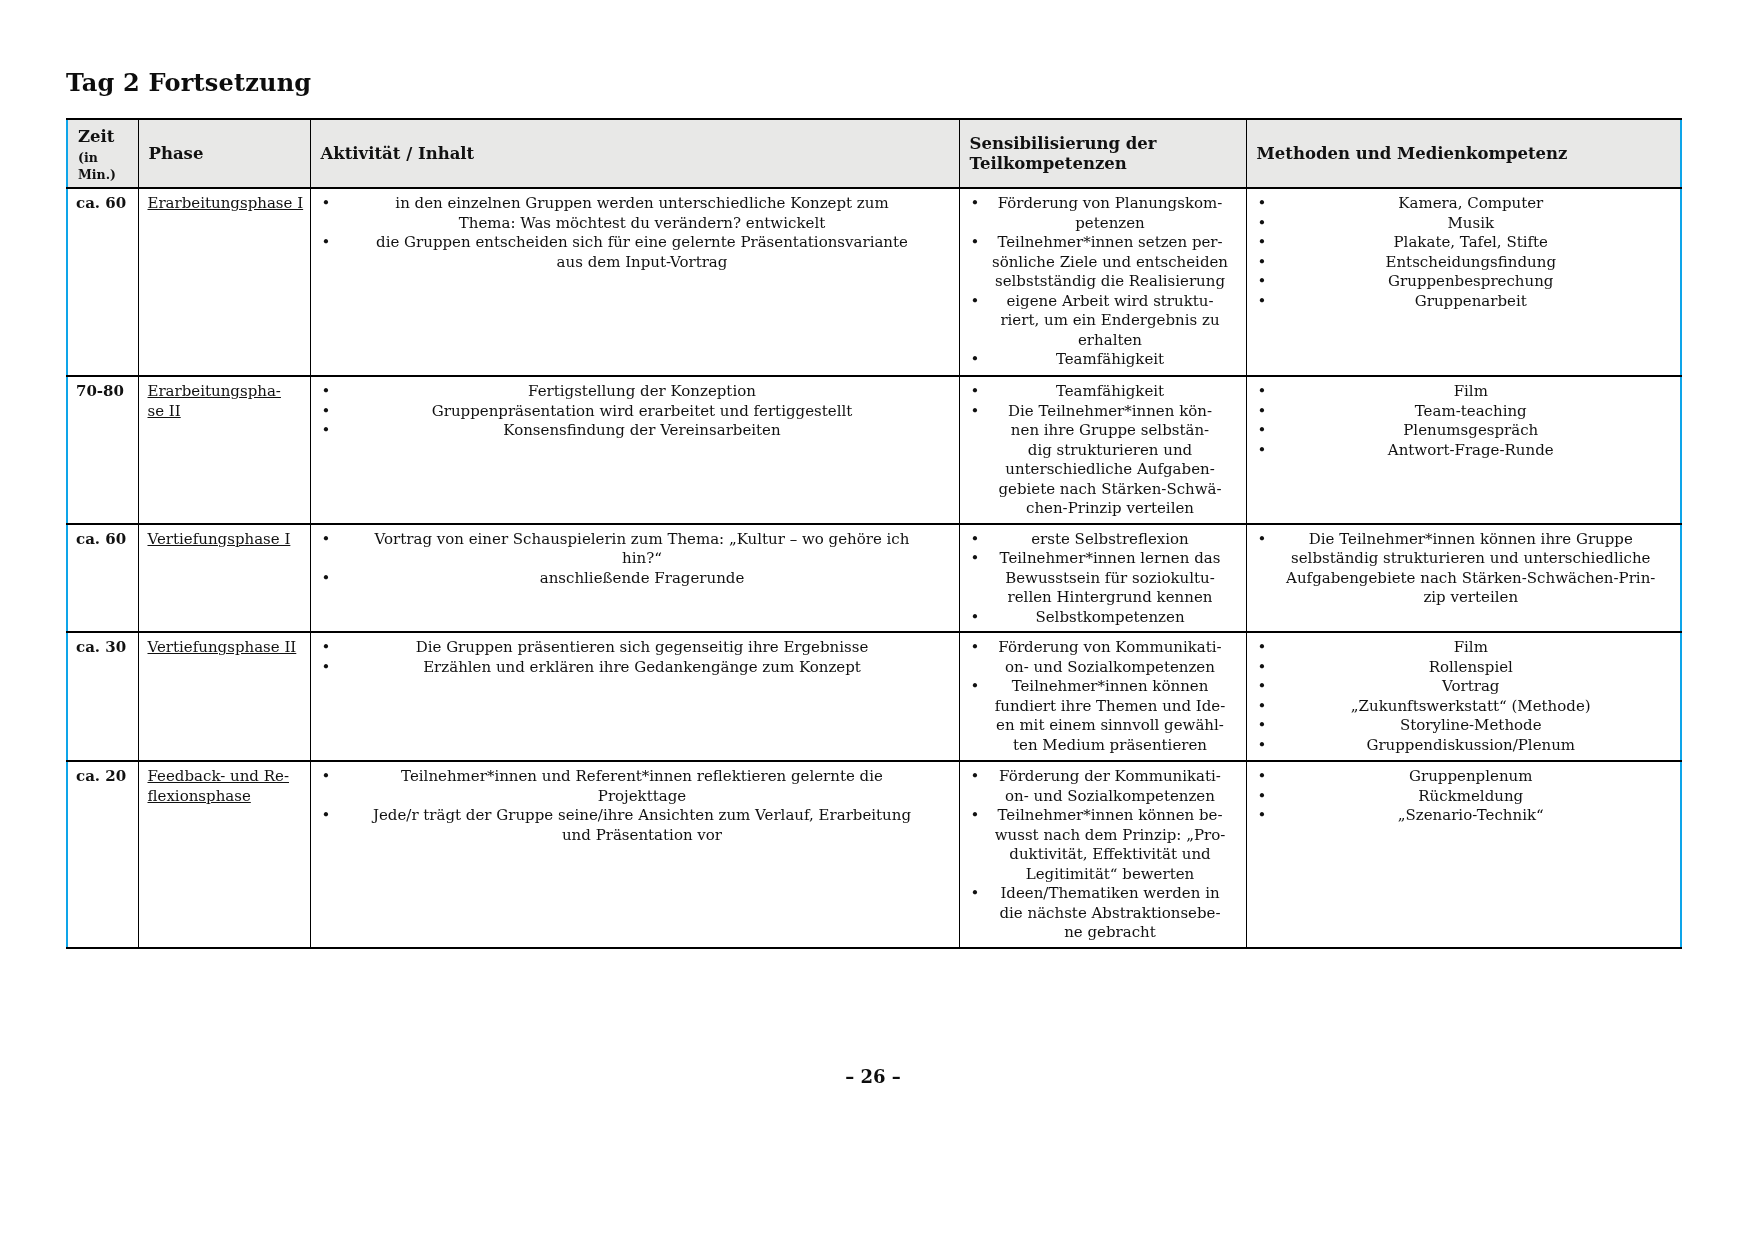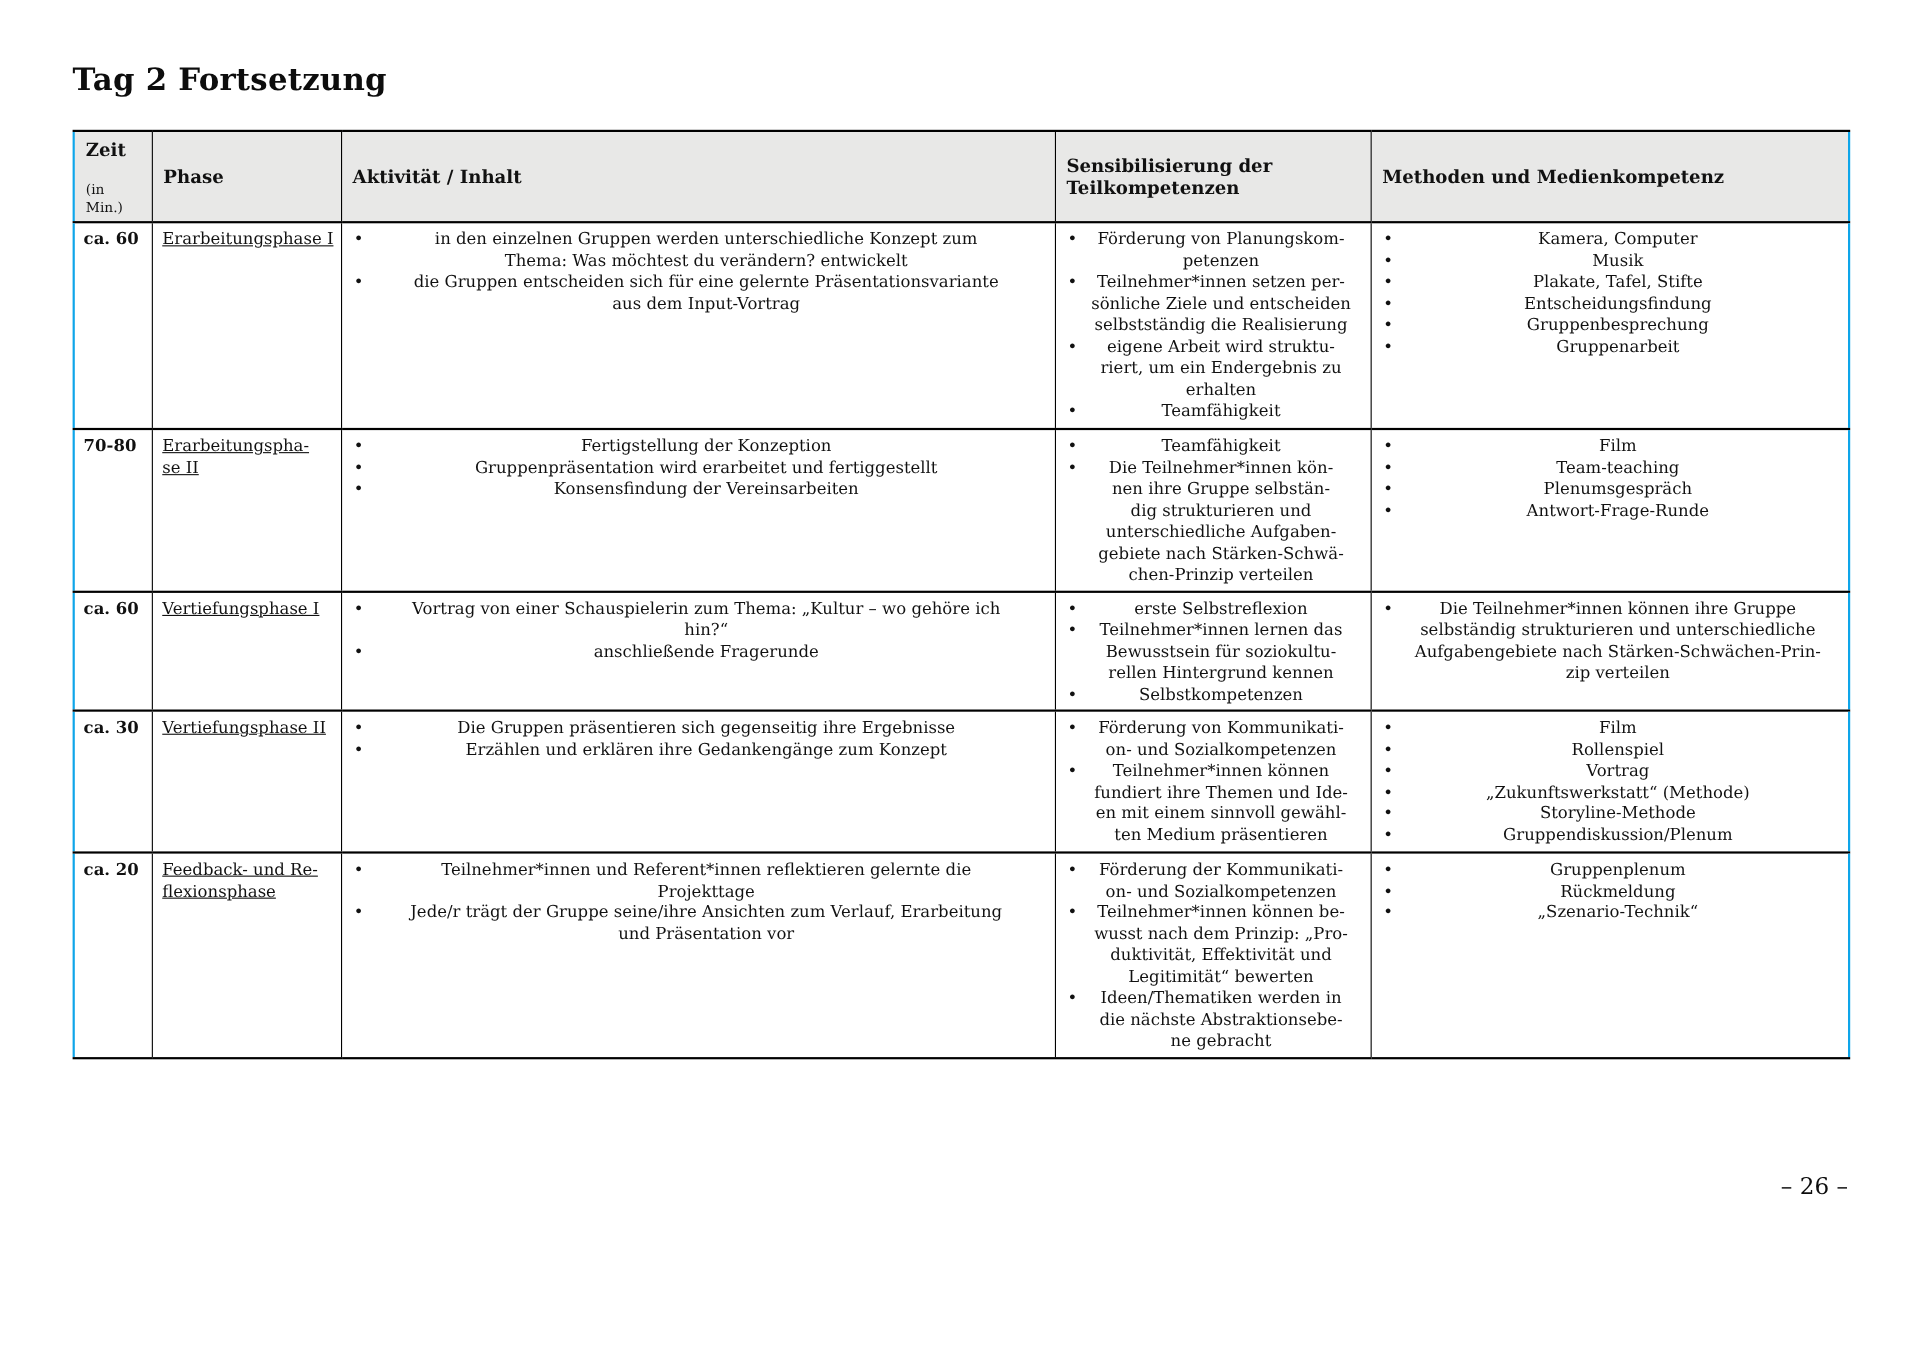--- a/index.html
+++ b/index.html
@@ -11,23 +11,23 @@
     position: relative;
     width: 1753px;
     height: 1240px;
     background: #ffffff;
     font-family: "DejaVu Serif", "Liberation Serif", serif;
     color: #111111;
   }
   .title {
     position: absolute;
     left: 66px;
-    top: 56px;
+    top: 68px;
     margin: 0;
-    font-size: 28px;
+    font-size: 24px;
     font-weight: bold;
     letter-spacing: 0.2px;
     color: #0d0d0d;
   }
   table.schedule {
     position: absolute;
     left: 66px;
     top: 118px;
     width: 1614px;
     border-collapse: collapse;
@@ -51,23 +51,23 @@
     font-size: 16.5px;
     vertical-align: middle;
     line-height: 1.25;
   }
   thead th.col-zeit {
     vertical-align: top;
     padding-top: 7px;
   }
   .hz-sub {
     font-size: 12.5px;
-    font-weight: normal;
+    font-weight: bold;
     line-height: 1.35;
-    margin-top: 16px;
+    margin-top: 2px;
   }
   .lines {
     white-space: pre-line;
     overflow-wrap: break-word;
   }
   td.zeit {
     padding-left: 8px;
     padding-right: 4px;
     font-weight: bold;
   }
@@ -92,23 +92,23 @@
     content: "\2022";
     position: absolute;
     left: 1px;
     top: 0;
   }
   .pagenum {
     position: absolute;
     left: 66px;
     top: 1066px;
     width: 1614px;
-    text-align: right;
-    font-size: 21px;
-    font-weight: normal;
+    text-align: center;
+    font-size: 18px;
+    font-weight: bold;
     color: #0d0d0d;
   }
 </style>
 </head>
 <body>
 
 <div class="page">
 
   <h1 class="title">Tag 2 Fortsetzung</h1>
 

